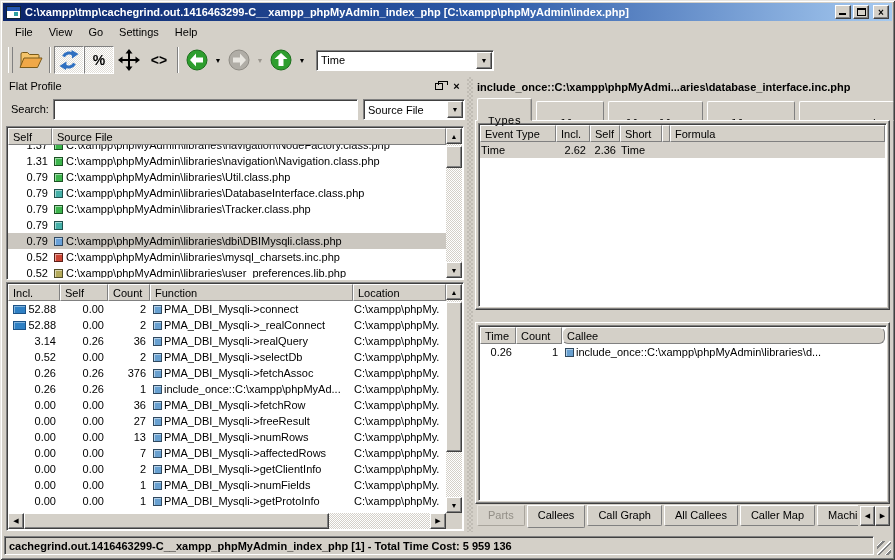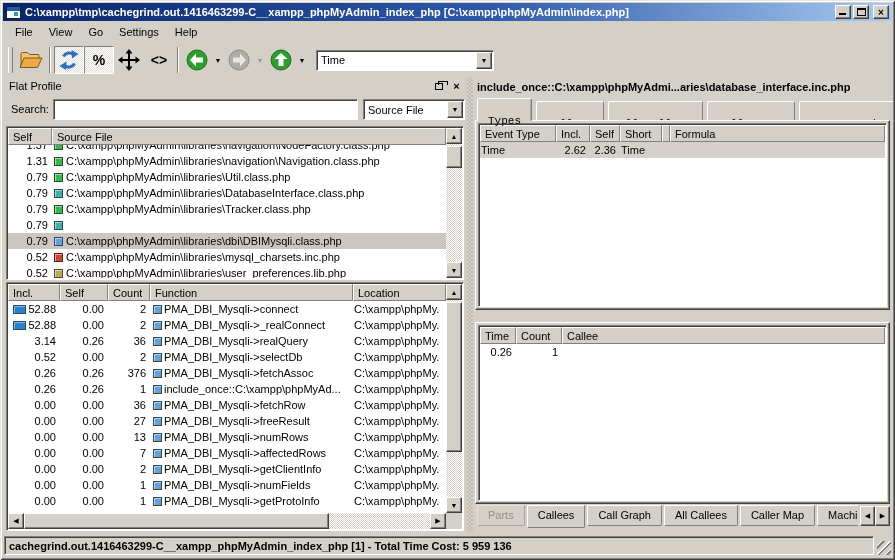--- a/index.html
+++ b/index.html
@@ -133,21 +133,21 @@
   .ptable-rows{position:absolute;left:1px;top:18px;right:1px;bottom:1px;overflow:hidden;background:#fff;}
   .tt-event{width:76px;}
   .tt-incl{width:34px;}
   .tt-self{width:30px;}
   .tt-short{width:42px;}
   .tt-sep{width:8px;padding:1px 0;}
   .tt-formula{flex:1;flex-shrink:1;}
   .trow-hl{background:#d5d1ca;}
   .ct-time{width:36px;}
   .ct-count{width:46px;}
-  .ct-callee{flex:1;flex-shrink:1;}
+  .ct-callee{flex:1;flex-shrink:1;border-radius:6px;}
   #btabs{position:absolute;left:4px;right:34px;top:428px;height:24px;display:flex;
          align-items:flex-start;overflow:hidden;}
   .btab{height:21px;padding:3px 10px;margin-right:2px;background:#d4d0c8;white-space:nowrap;
         border:1px solid;border-color:#fff #808080 #808080 #fff;border-radius:0 0 2px 2px;}
   .btab.active{height:23px;font-weight:normal;z-index:2;}
   .btab.disabled{color:#928e86;border-color:#e6e3dd #a8a49c #a8a49c #e6e3dd;text-align:center;}
   #btab-scroll{position:absolute;right:2px;top:429px;display:flex;}
   #btab-scroll .sbtn{height:20px;width:15px;}
   
   #statusbar{position:absolute;left:3px;right:3px;bottom:3px;height:25px;font-weight:bold;}
@@ -482,20 +482,21 @@
       <div class="pane-inner well">
         <div class="ptable-head" id="ct-head">
             <div class="hcell ct-time">Time</div>
             <div class="hcell ct-count">Count</div>
             <div class="hcell ct-callee">Callee</div>
           </div>
         <div class="ptable-rows" id="ct-rows">
             <div class="lrow">
               <div class="cell ct-time num">0.26</div>
               <div class="cell ct-count num">1</div>
+              <div class="cell ct-callee"><span class="sq" style="background: rgb(104, 160, 208);"></span>include_once::C:\xampp\phpMyAdmin\libraries\d...</div>
             </div>
           </div>
       </div>
     </div>
 
     <div id="btabs">
         <span class="btab disabled">Parts</span>
         <span class="btab active">Callees</span>
         <span class="btab">Call Graph</span>
         <span class="btab">All Callees</span>

